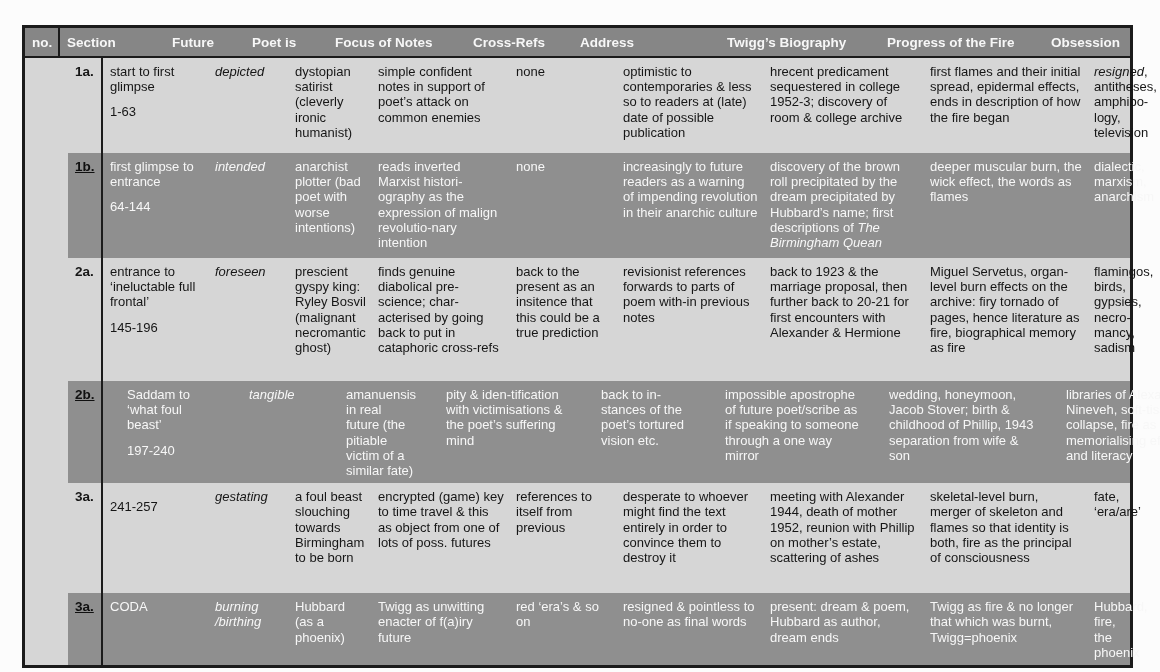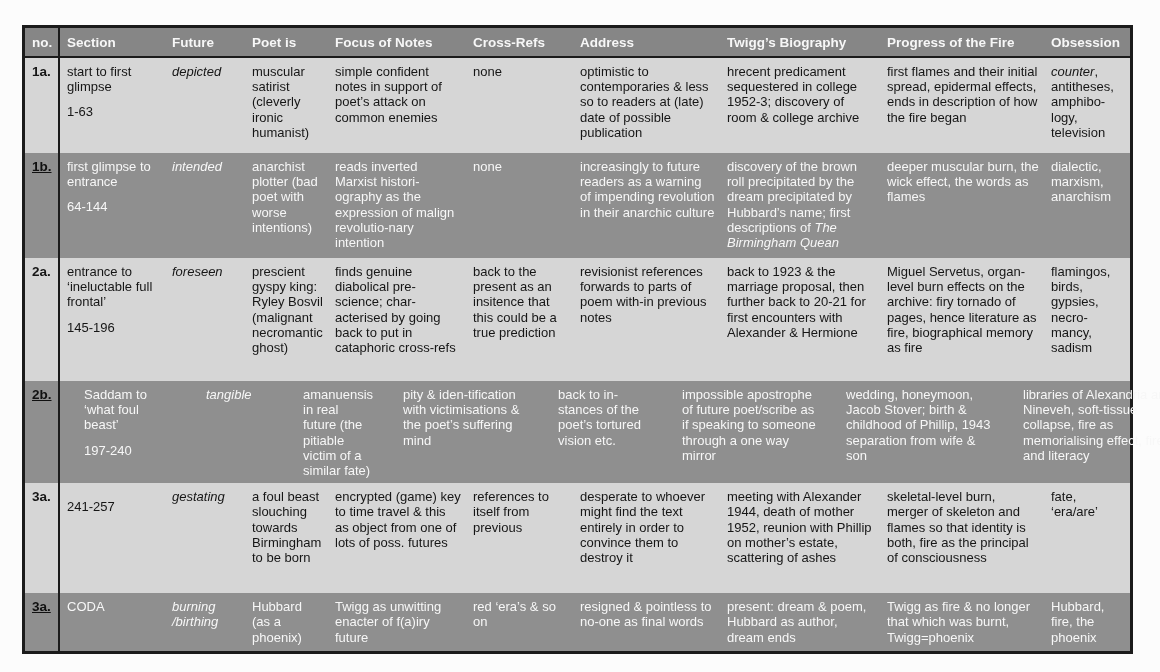--- a/index.html
+++ b/index.html
@@ -37,21 +37,21 @@
   }
   .hcell{
     color:var(--text-light);
     font-weight:bold;
     font-size:13.5px;
     padding:6px 4px 6px 7px;
     white-space:nowrap;
     overflow:hidden;
   }
   .hcell:first-child{border-right:2px solid var(--border);align-self:stretch;display:flex;align-items:center;}
-  .row{position:relative;}
+  .row{position:relative;margin-left:43px;}
   .row-light{background:var(--row-light-bg);color:var(--text-dark);}
   .row-dark{background:var(--row-dark-bg);color:var(--text-light);}
   .cell{
     font-size:13px;
     line-height:1.17;
     padding:6px 5px 5px 7px;
   }
   .no-cell{
     font-weight:bold;
     color:var(--text-dark);
@@ -84,27 +84,27 @@
         <div class="hcell">Address</div>
         <div class="hcell">Twigg’s Biography</div>
         <div class="hcell">Progress of the Fire</div>
         <div class="hcell">Obsession</div>
       </div>
     <div class="tbody">
         <div class="row grid row-light">
           <div class="cell no-cell">1a.</div>
           <div class="cell"><span>start to first glimpse</span><div class="range">1-63</div></div>
           <div class="cell"><i>depicted</i></div>
-          <div class="cell"><span>muscular satirist (cleverly ironic humanist)</span></div>
+          <div class="cell"><span>dystopian satirist (cleverly ironic humanist)</span></div>
           <div class="cell"><span>simple confident notes in support of poet’s attack on common enemies</span></div>
           <div class="cell"><span>none</span></div>
           <div class="cell"><span>optimistic to contemporaries &amp; less so to readers at (late) date of possible publication</span></div>
           <div class="cell"><span>hrecent predicament sequestered in college 1952-3; discovery of room &amp; college archive</span></div>
           <div class="cell"><span>first flames and their initial spread, epidermal effects, ends in description of how the fire began</span></div>
-          <div class="cell"><i>counter</i><span>, antitheses, amphibo-logy, television</span></div>
+          <div class="cell"><i>resigned</i><span>, antitheses, amphibo-logy, television</span></div>
         </div>
         <div class="row grid row-dark">
           <div class="cell no-cell">1b.</div>
           <div class="cell"><span>first glimpse to entrance</span><div class="range">64-144</div></div>
           <div class="cell"><i>intended</i></div>
           <div class="cell"><span>anarchist plotter (bad poet with worse intentions)</span></div>
           <div class="cell"><span>reads inverted Marxist histori-ography as the expression of malign revolutio-nary intention</span></div>
           <div class="cell"><span>none</span></div>
           <div class="cell"><span>increasingly to future readers as a warning of impending revolution in their anarchic culture</span></div>
           <div class="cell"><span>discovery of the brown roll precipitated by the dream precipitated by Hubbard’s name; first descriptions of </span><i>The Birmingham Quean</i></div>

